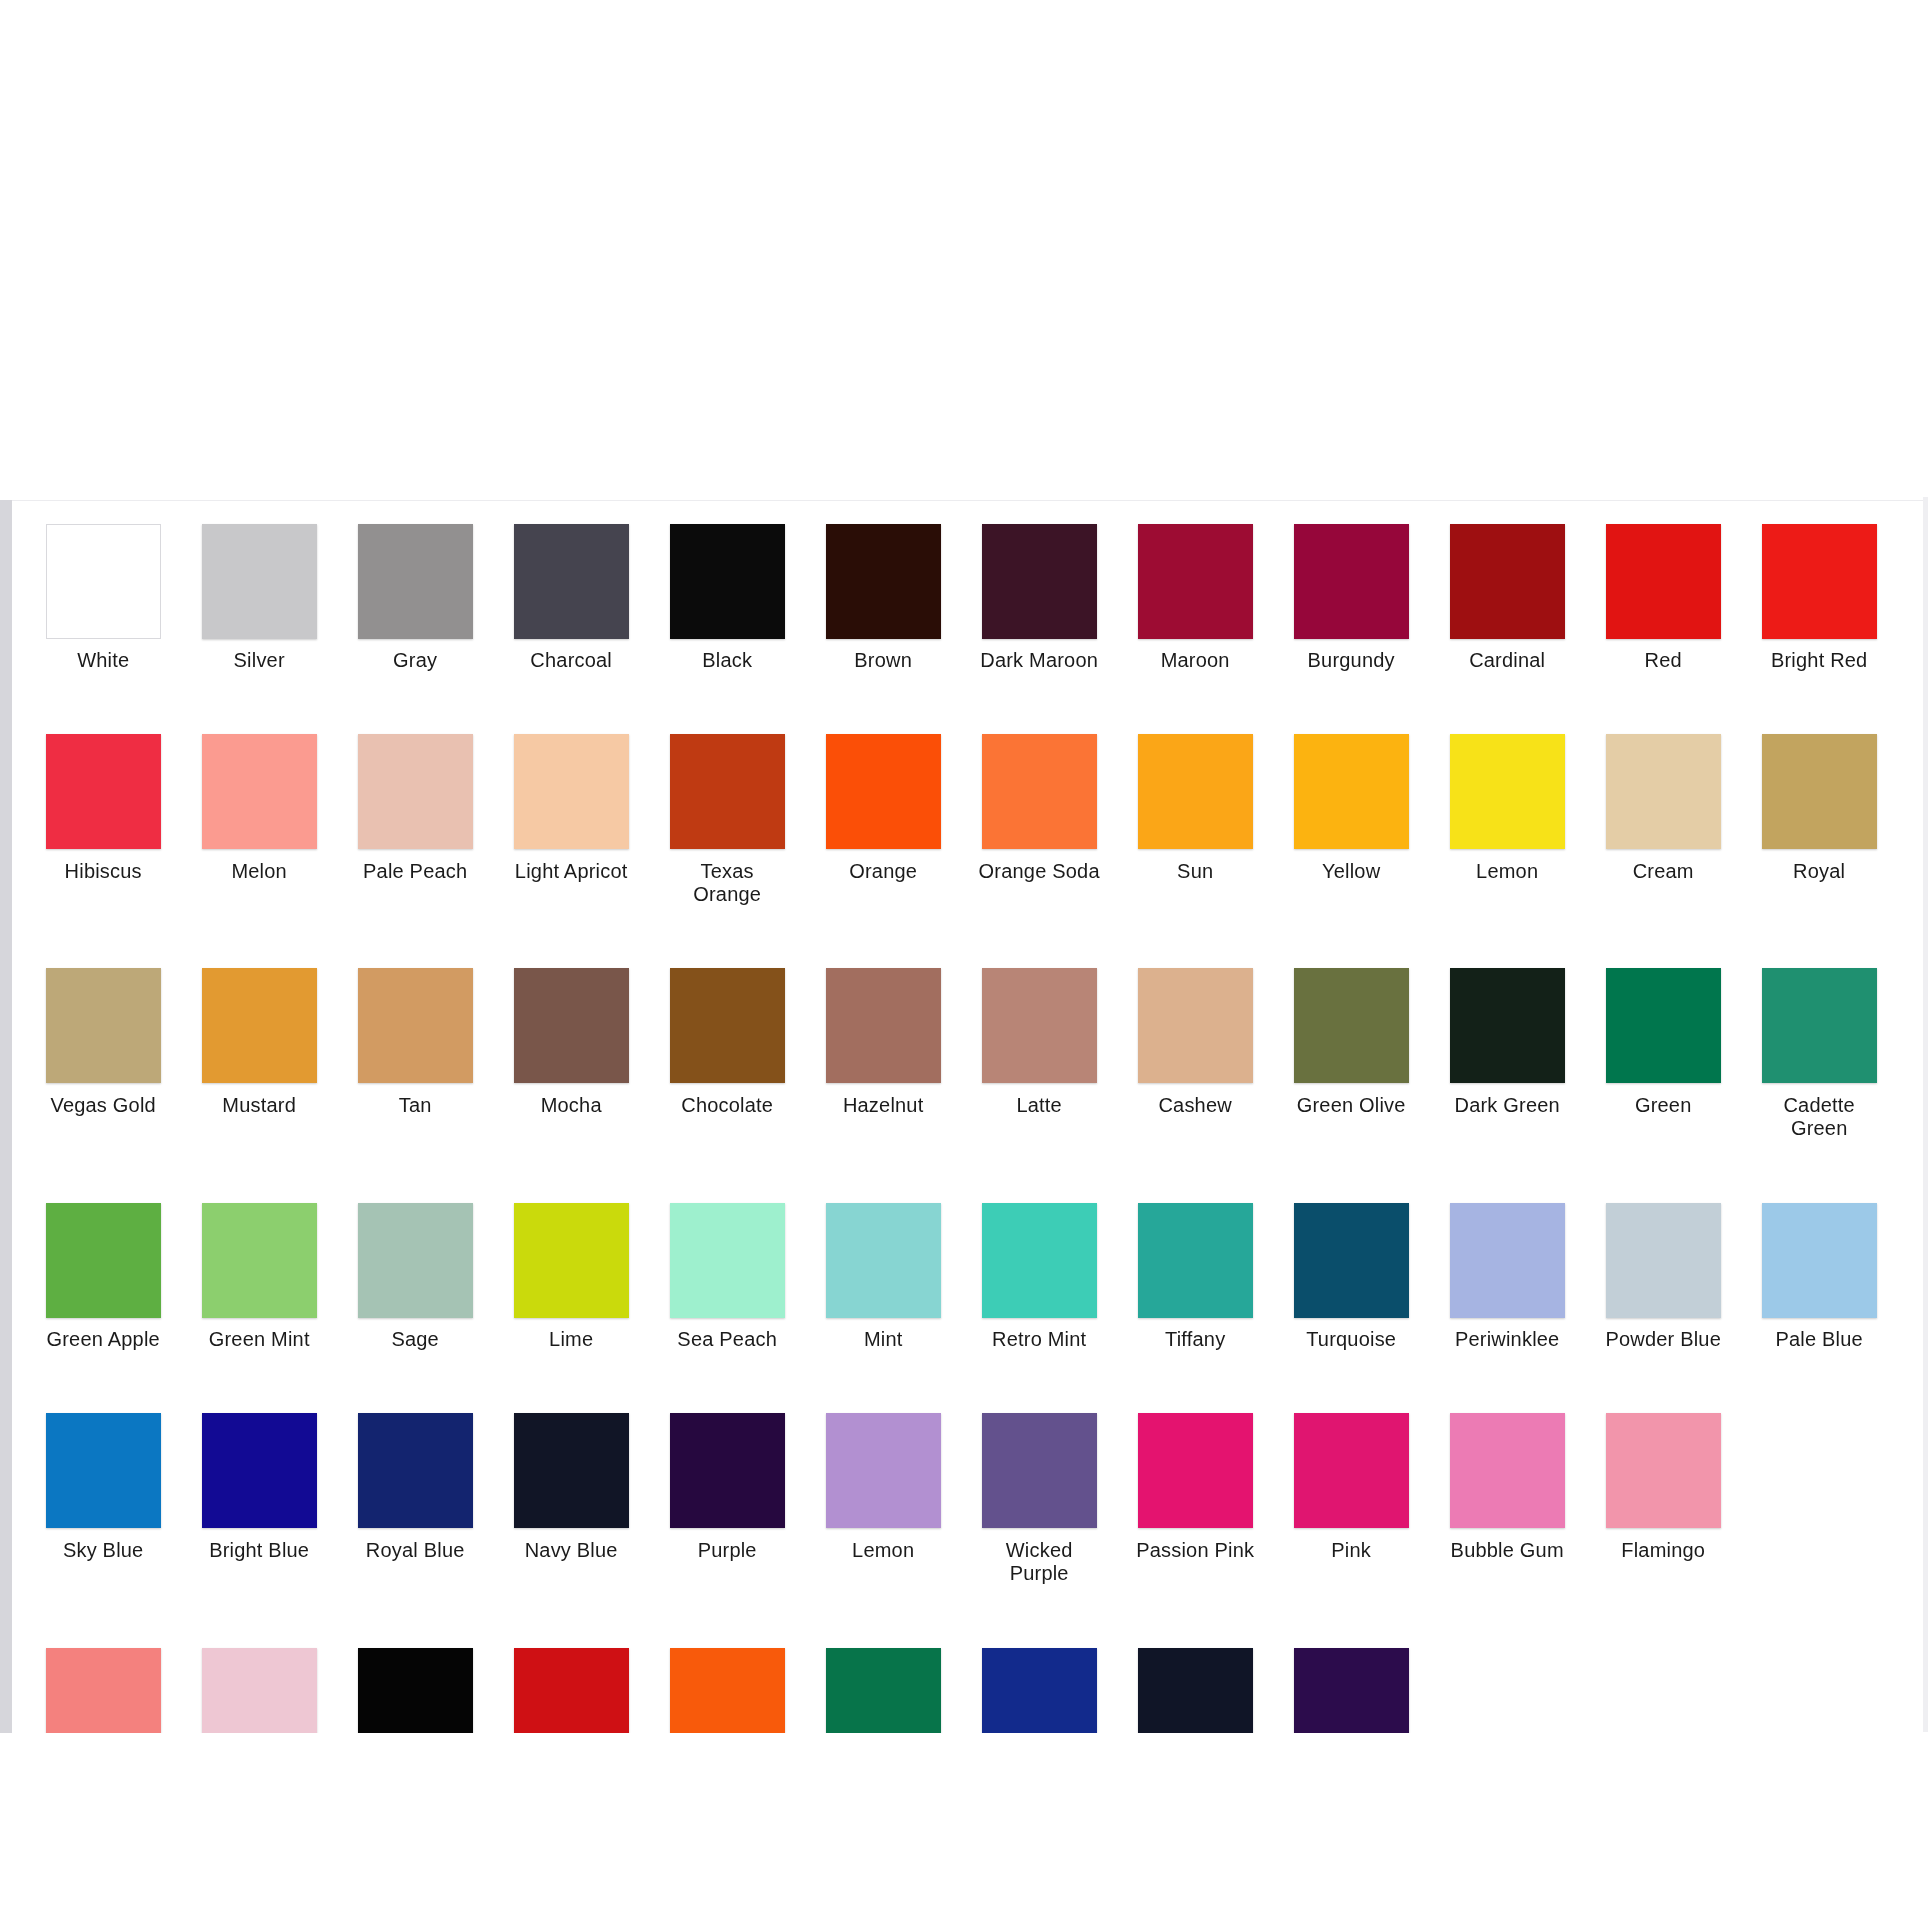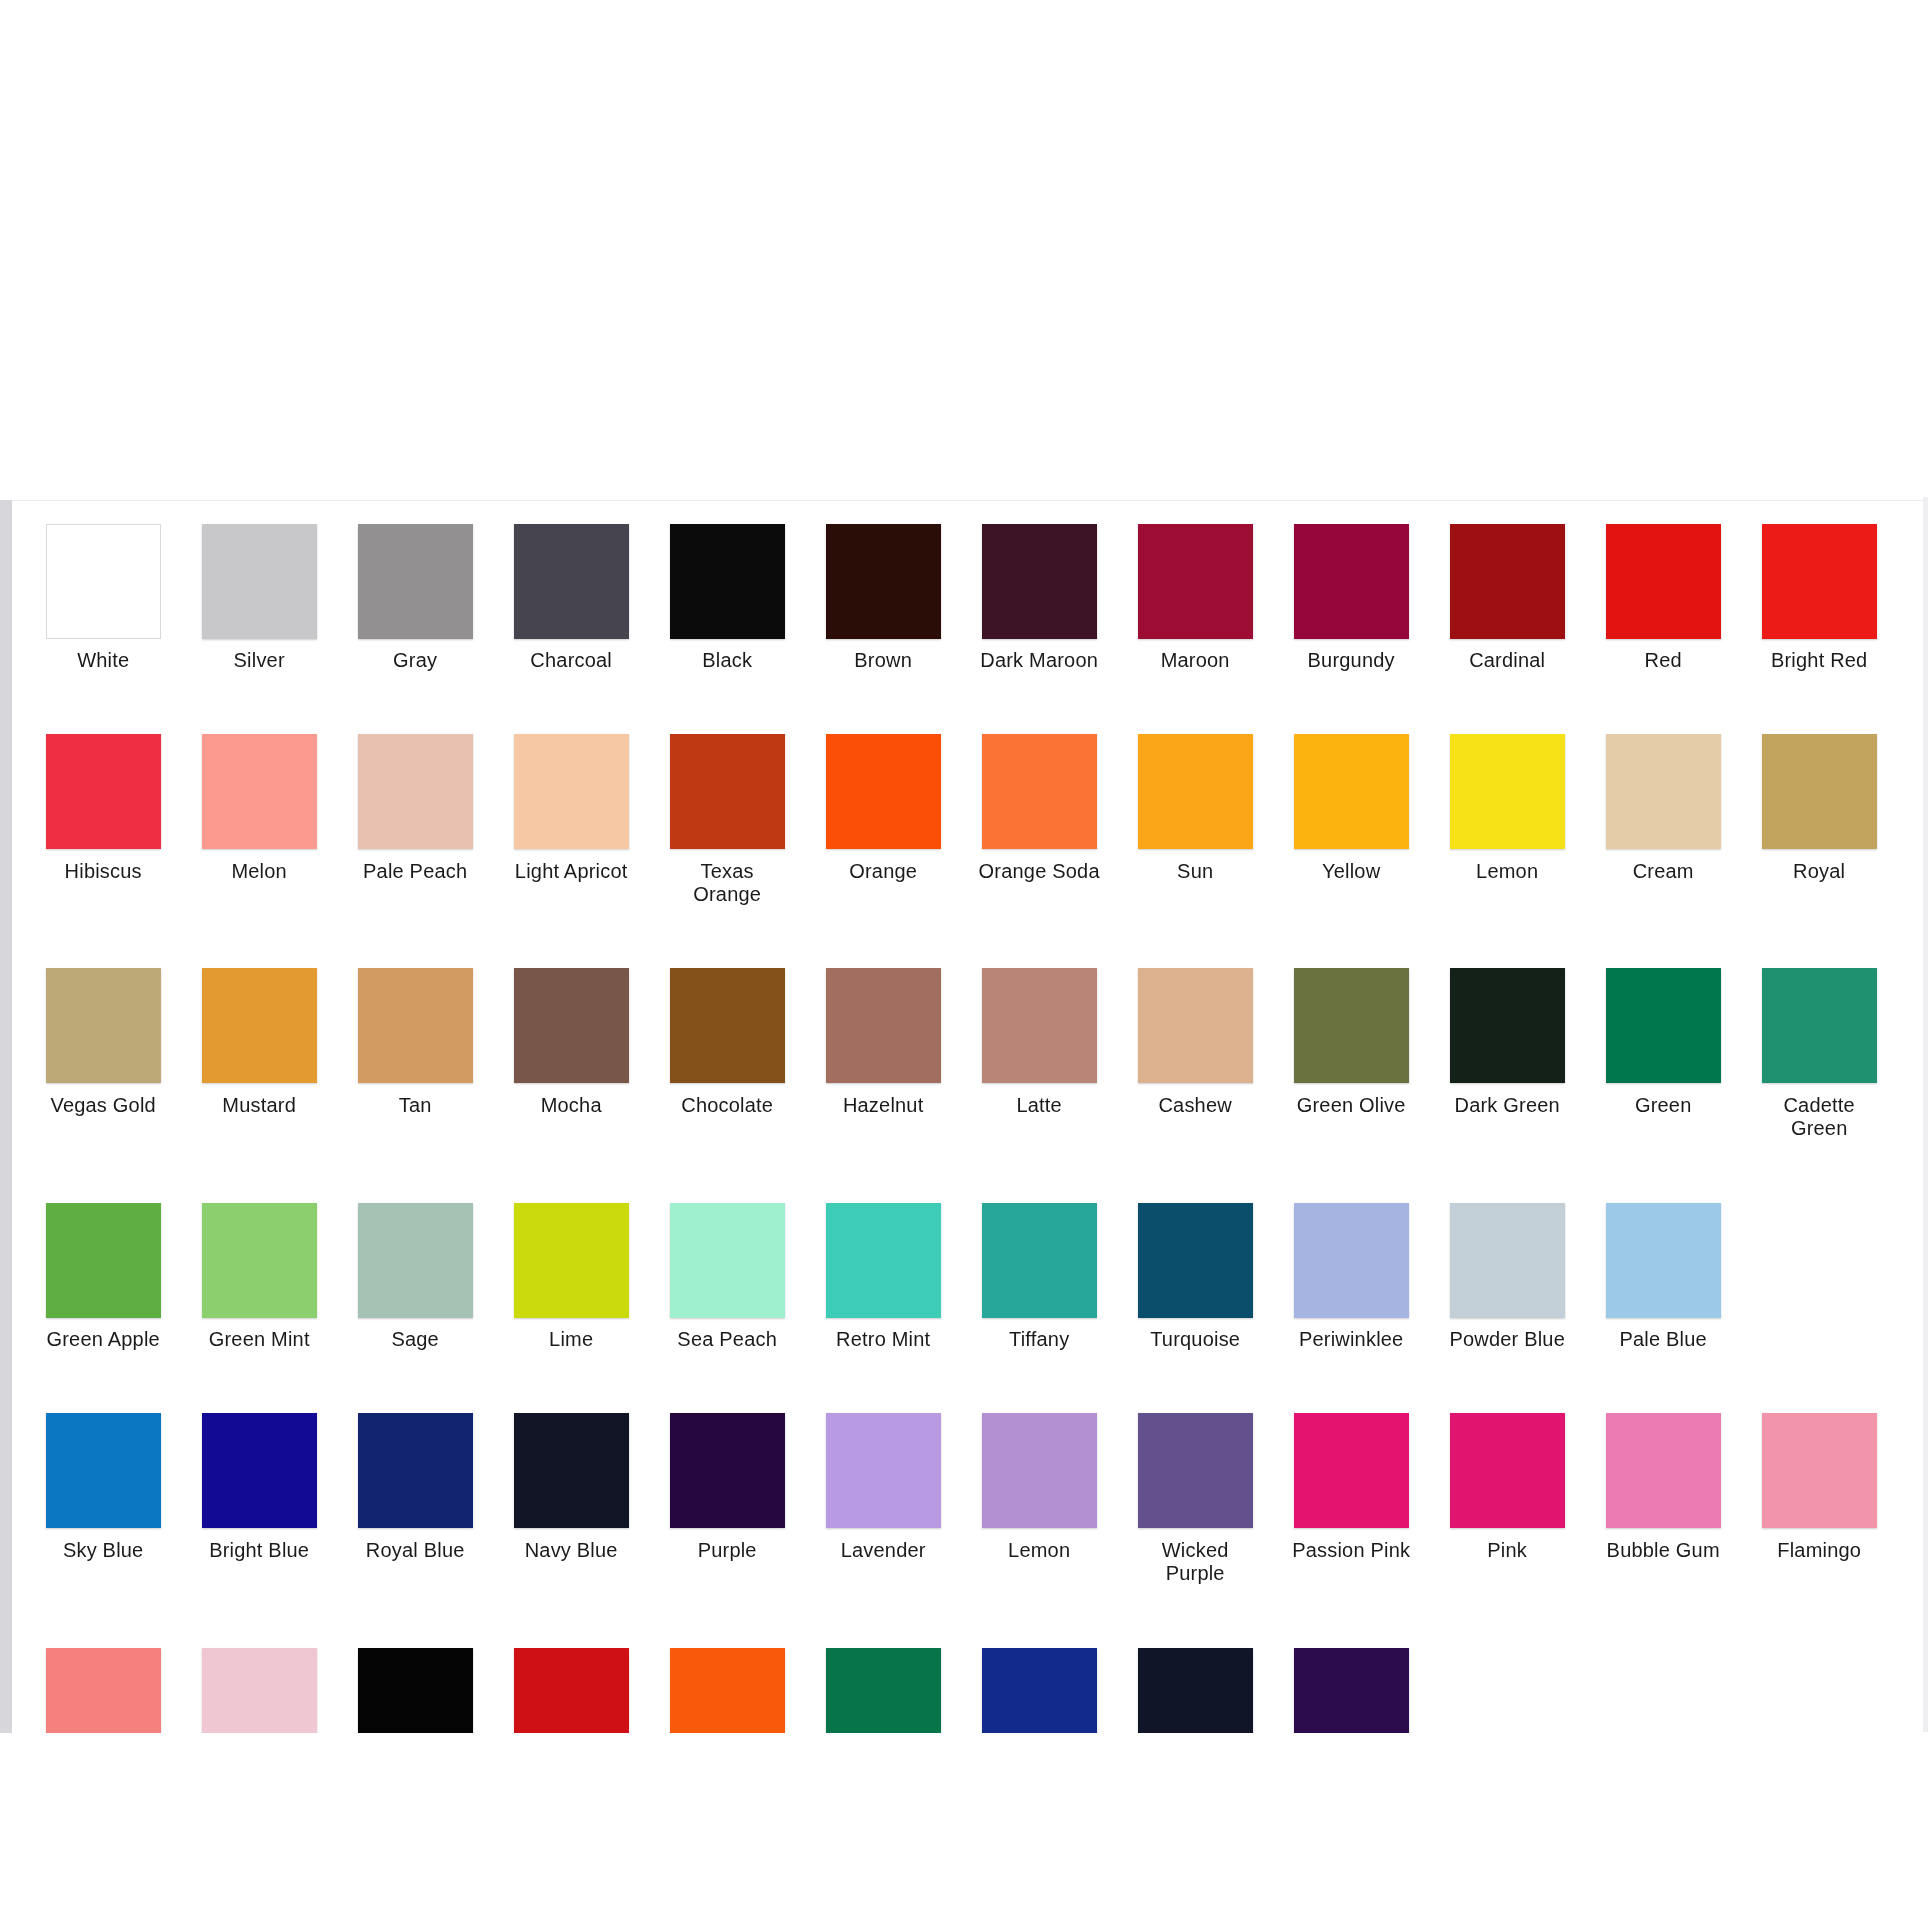--- a/index.html
+++ b/index.html
@@ -285,20 +285,24 @@
           </div>
           <div class="swatch-cell">
             <div class="swatch-chip" style="background: rgb(202, 218, 12);"></div>
             <div class="swatch-label">Lime</div>
           </div>
           <div class="swatch-cell">
             <div class="swatch-chip" style="background: rgb(158, 240, 206);"></div>
             <div class="swatch-label">Sea Peach</div>
           </div>
           <div class="swatch-cell">
+            <div class="swatch-chip" style="background: rgb(135, 213, 210);"></div>
+            <div class="swatch-label">Mint</div>
+          </div>
+          <div class="swatch-cell">
             <div class="swatch-chip" style="background: rgb(61, 205, 182);"></div>
             <div class="swatch-label">Retro Mint</div>
           </div>
           <div class="swatch-cell">
             <div class="swatch-chip" style="background: rgb(38, 167, 153);"></div>
             <div class="swatch-label">Tiffany</div>
           </div>
           <div class="swatch-cell">
             <div class="swatch-chip" style="background: rgb(10, 78, 107);"></div>
             <div class="swatch-label">Turquoise</div>
@@ -330,24 +334,20 @@
             <div class="swatch-chip" style="background: rgb(19, 36, 111);"></div>
             <div class="swatch-label">Royal Blue</div>
           </div>
           <div class="swatch-cell">
             <div class="swatch-chip" style="background: rgb(17, 21, 38);"></div>
             <div class="swatch-label">Navy Blue</div>
           </div>
           <div class="swatch-cell">
             <div class="swatch-chip" style="background: rgb(38, 8, 63);"></div>
             <div class="swatch-label">Purple</div>
-          </div>
-          <div class="swatch-cell">
-            <div class="swatch-chip" style="background: rgb(183, 154, 226);"></div>
-            <div class="swatch-label">Lavender</div>
           </div>
           <div class="swatch-cell">
             <div class="swatch-chip" style="background: rgb(178, 144, 209);"></div>
             <div class="swatch-label">Lemon</div>
           </div>
           <div class="swatch-cell">
             <div class="swatch-chip" style="background: rgb(99, 81, 141);"></div>
             <div class="swatch-label">Wicked
 Purple</div>
           </div>

